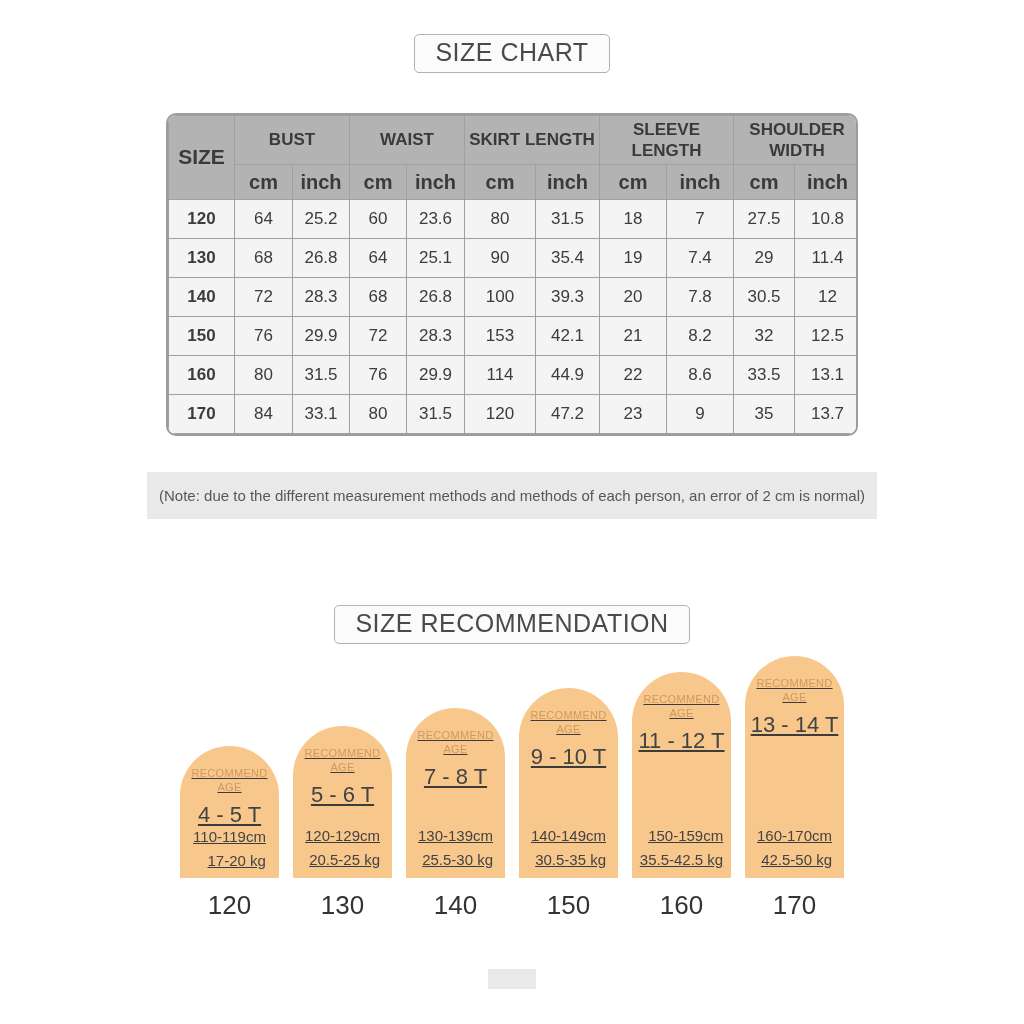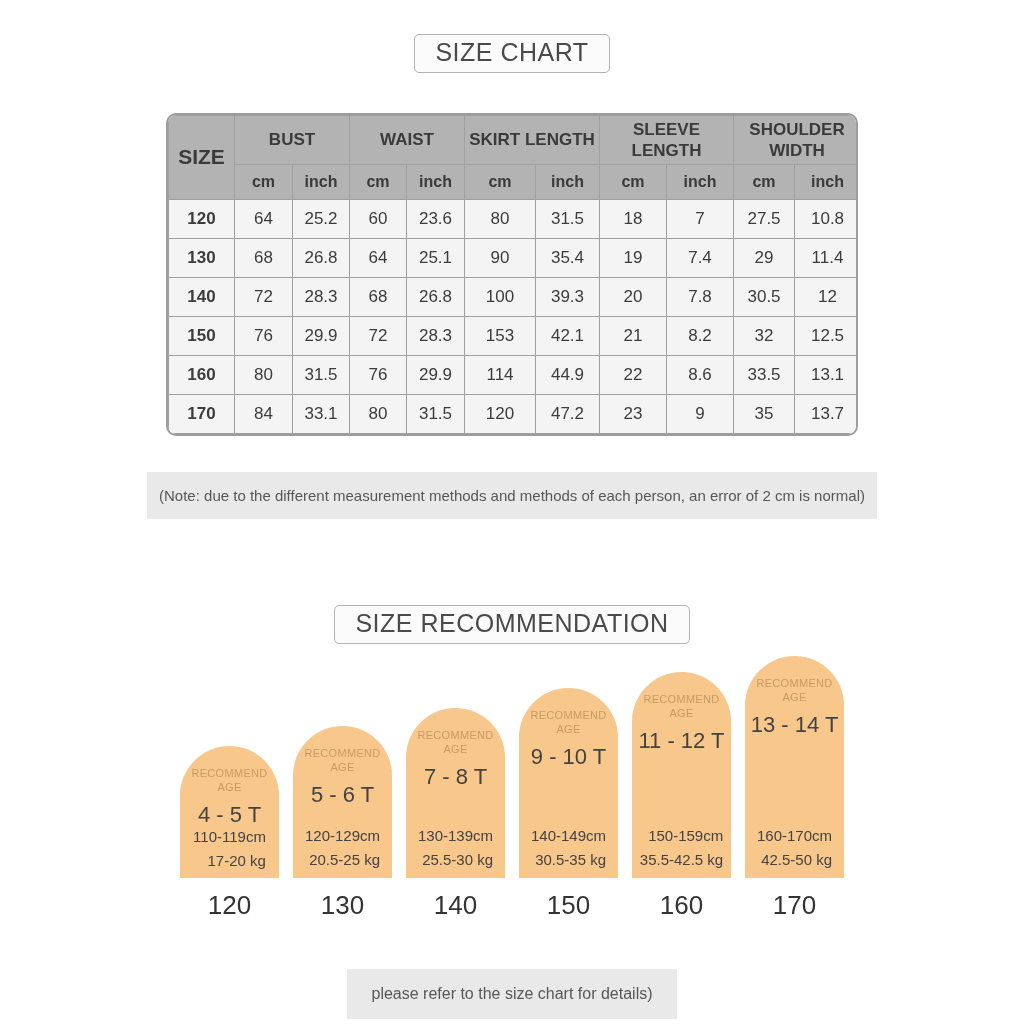--- a/index.html
+++ b/index.html
@@ -43,21 +43,21 @@
   }
   th, td {
     border: 1px solid #a0a0a0;
     text-align: center;
     vertical-align: middle;
     padding: 0;
   }
   thead th { background: #b3b3b3; color: #3a3a3a; }
   tr.group-row th { height: 49px; font-size: 17px; font-weight: 700; line-height: 1.25; }
   tr.group-row th.size-h { font-size: 21px; font-weight: 700; }
-  tr.unit-row th { height: 35px; font-size: 16px; font-weight: 700; margin-top: 48px; }
+  tr.unit-row th { height: 35px; font-size: 20px; font-weight: 700; margin-top: 48px; }
   tbody tr { height: 39px; background: #f4f4f4; }
   tbody th { font-size: 17px; font-weight: 700; }
   tbody td { font-size: 17px; font-weight: 400; }
 
   
   .note {
     width: fit-content;
     margin: 36px auto 0 auto;
     background: #e9e9e9;
     color: #575757;
@@ -88,20 +88,21 @@
   }
   .arch {
     width: 99px;
     background: #f8c78c;
     border-radius: 50px 50px 0 0;
     display: flex;
     flex-direction: column;
     align-items: center;
     justify-content: space-between;
     padding: 20px 4px 10px 4px;
+    text-decoration: underline;
   }
   .arch-1 { height: 132px; }
   .arch-2 { height: 152px; }
   .arch-3 { height: 170px; }
   .arch-4 { height: 190px; }
   .arch-5 { height: 206px; }
   .arch-6 { height: 222px; }
   .arch-top { display: flex; flex-direction: column; align-items: center; }
   .rec-label {
     color: #cc9a61;
@@ -338,16 +339,15 @@
           <div class="range">160-170cm</div>
           <div class="range">42.5-50 kg</div>
         </div>
       </div>
       <div class="size-label">170</div>
     </div>
 
   </div>
 
   <div class="note note-bottom">
-    <div>please refer to the size chart for details)</div>
   </div>
 
 </div>
 
 </body></html>

